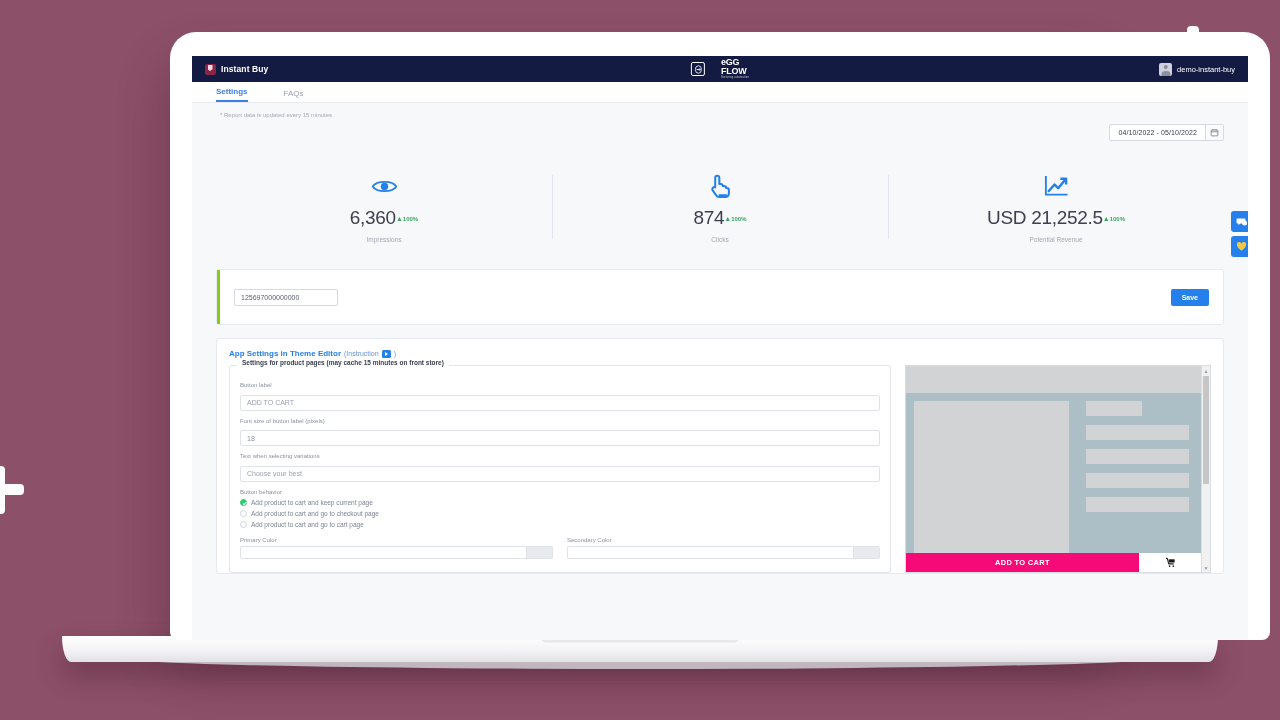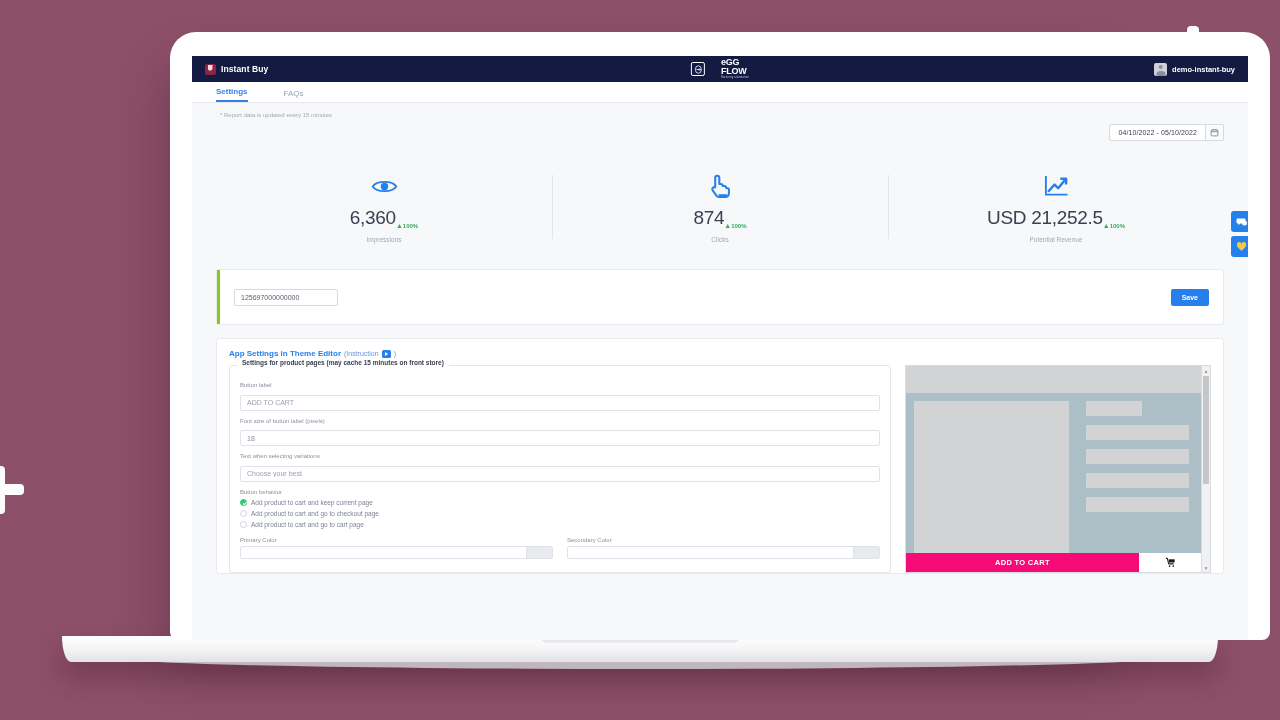--- a/index.html
+++ b/index.html
@@ -107,21 +107,21 @@
     position: relative; overflow: hidden; flex: 0 0 auto;
   }
   .avatar::before {
     content: ""; position: absolute; left: 50%; top: 2px; transform: translateX(-50%);
     width: 4.5px; height: 4.5px; border-radius: 50%; background: #8b8fa0;
   }
   .avatar::after {
     content: ""; position: absolute; left: 50%; bottom: -1px; transform: translateX(-50%);
     width: 9px; height: 6px; border-radius: 50% 50% 0 0; background: #8b8fa0;
   }
-  .account-name { color: #fff; font-size: 7.5px; font-weight: bold; }
+  .account-name { color: #fff; font-size: 7.5px; font-weight: normal; }
 
   
   .tabs {
     background: #fff; height: 21px; display: flex; align-items: flex-end;
     padding: 0 24px; gap: 36px; border-bottom: 1px solid #e8eaef;
   }
   .tab {
     font-size: 8px; padding-bottom: 4px; color: #9aa0b0; cursor: pointer;
   }
   .tab.active { color: #3d7de8; font-weight: bold; border-bottom: 2px solid #3d7de8; }
@@ -150,21 +150,21 @@
     display: flex; margin-top: 16px; background: #f7f8fa;
     padding: 14px 0 18px 0;
   }
   .stat { flex: 1; text-align: center; position: relative; }
   .stat + .stat::before {
     content: ""; position: absolute; left: 0; top: 4px; bottom: 4px;
     width: 1px; background: #e2e5eb;
   }
   .stat-icon { height: 30px; display: flex; align-items: center; justify-content: center; }
   .stat-main {
-    display: flex; align-items: flex-end; justify-content: center; gap: 0; margin-top: 6px;
+    display: flex; align-items: center; justify-content: center; gap: 0; margin-top: 6px;
   }
   .stat-value { font-size: 19px; color: #3c4050; font-weight: normal; letter-spacing: -.3px; }
   .stat-delta { font-size: 6px; color: #3aa85f; font-weight: bold; }
   .stat-delta .arrow { font-size: 7px; }
   .stat-label { font-size: 6.5px; color: #a3a8b5; margin-top: 7px; }
 
   
   .card {
     background: #fff; border: 1px solid #e8eaef; border-radius: 3px;
     margin-top: 8px;

